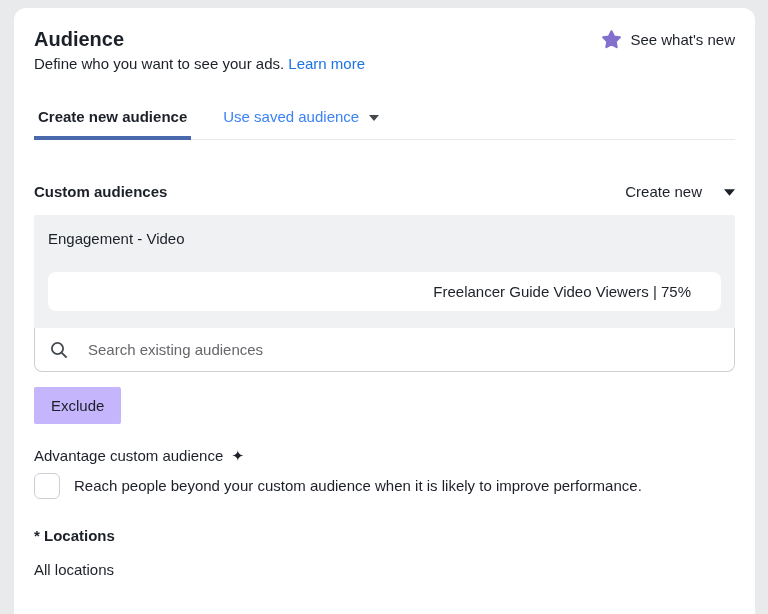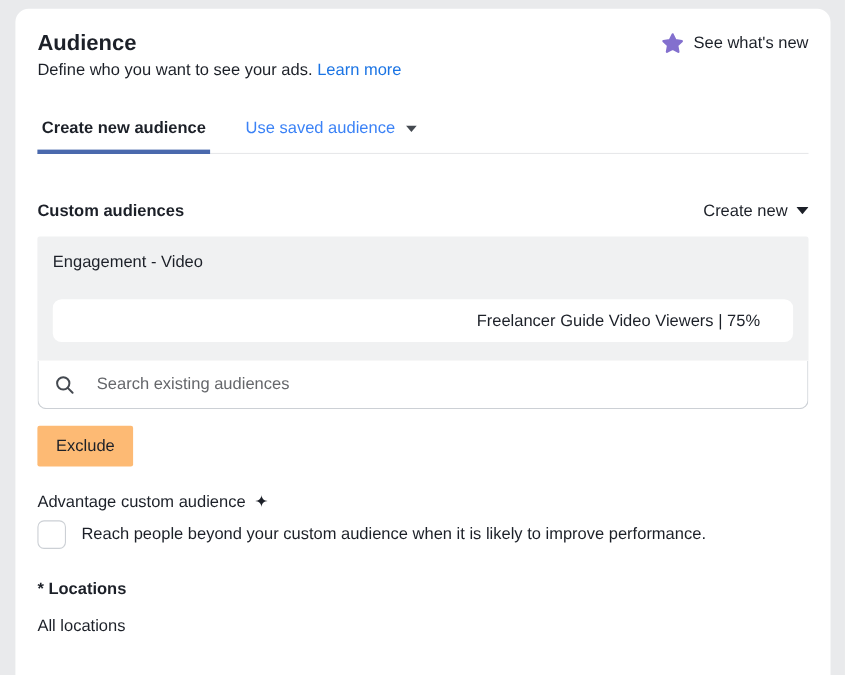--- a/index.html
+++ b/index.html
@@ -35,21 +35,21 @@
   .tab.active { font-weight: bold; color: #1c2028; }
   .tab.active::after {
     content: ""; position: absolute; left: 0; right: 0; bottom: 0;
     height: 4px; background: #4a69ad; z-index: 1;
   }
   .tab .caret { margin-left: 6px; color: #444950; }
   .caret svg { display: inline-block; vertical-align: 1px; }
   
   .section-head { display: flex; justify-content: space-between; align-items: center; margin-top: 43px; }
   .section-label { font-size: 15px; font-weight: bold; }
-  .create-new { font-size: 15px; color: #1c2028; cursor: pointer; display: flex; align-items: center; gap: 8px; }
+  .create-new { font-size: 15px; color: #1c2028; cursor: pointer; display: flex; align-items: center; gap: 22px; }
   .aud-box { margin-top: 15px; }
   .aud-box-gray { background: #f0f1f2; border-radius: 2px 2px 0 0; padding: 15px 14px 17px 14px; }
   .group-label { font-size: 15px; color: #1c2028; }
   .aud-pill {
     margin-top: 25px; background: #ffffff; border-radius: 8px;
     padding: 11px 30px; font-size: 15px; text-align: right;
   }
   .search-row {
     display: flex; align-items: center; gap: 19px;
     border: 1px solid #ccd0d5; border-top: none;
@@ -58,21 +58,21 @@
   }
   .search-row input {
     border: none; outline: none; flex: 1; font-size: 15px;
     font-family: "Liberation Sans", sans-serif; color: #1c2028; background: transparent;
   }
   .search-row input::placeholder { color: #65676b; opacity: 1; }
   .search-icon { display: flex; }
   
   .exclude-btn {
     margin-top: 15px; display: inline-block;
-    background: #fdba74; border: none; border-radius: 2px;
+    background: #c4b5fd; border: none; border-radius: 2px;
     padding: 10px 17px; font-size: 15px; color: #1c2028;
     font-family: "Liberation Sans", sans-serif; cursor: pointer;
   }
   
   .advantage-title { margin-top: 23px; font-size: 15px; }
   .sparkle-icon { font-size: 15px; margin-left: 4px; }
   .checkbox-row { margin-top: 8px; display: flex; align-items: center; gap: 14px; }
   .checkbox {
     width: 26px; height: 26px; border: 1px solid #ccd0d5;
     border-radius: 6px; background: #ffffff; cursor: pointer; flex: none;

